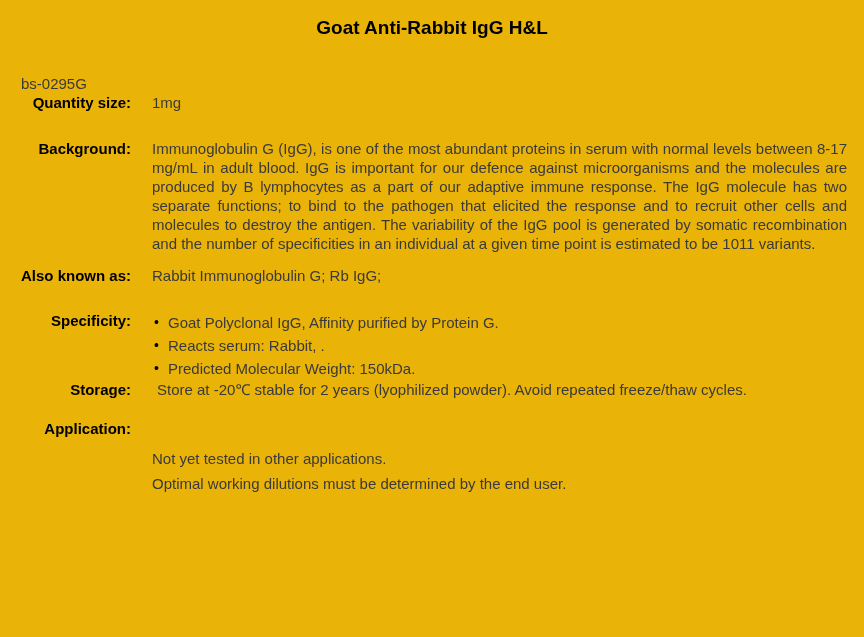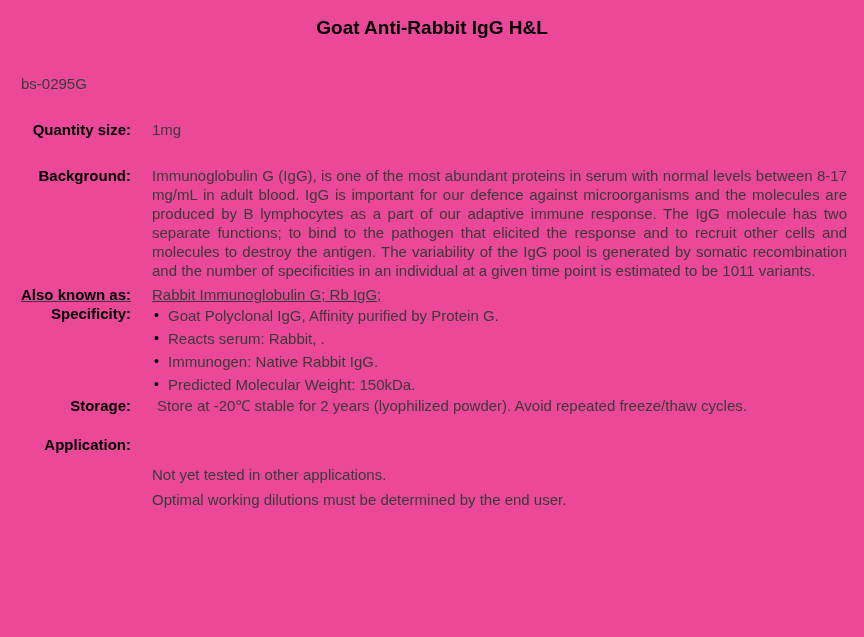--- a/index.html
+++ b/index.html
@@ -4,21 +4,21 @@
 <style>
   html, body {
     margin: 0;
     padding: 0;
     background: #ffffff;
   }
   .page {
     position: relative;
     width: 864px;
     height: 637px;
-    background: #ec4899;
+    background: #eab308;
     font-family: "Liberation Sans", sans-serif;
     color: #3a3a3a;
     font-size: 15px;
     overflow: hidden;
     box-sizing: border-box;
     padding-top: 16px;
   }
   .doc-title {
     text-align: center;
     font-size: 19px;
@@ -38,24 +38,24 @@
     color: #000000;
     line-height: 19px;
   }
   .row .value {
     flex: 1 1 auto;
     margin-left: 21px;
     padding-right: 17px;
     line-height: 19px;
   }
   .row-cat      { margin-top: 34px; }
-  .row-qty      { margin-top: 27px; }
+  .row-qty      { }
   .row-bg       { margin-top: 27px; }
-  .row-aka      { margin-top: 5px; text-decoration: underline; }
-  .row-spec     { }
+  .row-aka      { margin-top: 13px; }
+  .row-spec     { margin-top: 26px; }
   .row-storage  { }
   .row-app      { margin-top: 20px; }
   .paragraph-justified {
     text-align: justify;
     line-height: 25px;
   }
   ul.bullet-list {
     margin: 0;
     padding: 0;
     list-style: none;
@@ -110,21 +110,20 @@
     <div class="label">Also known as:</div>
     <div class="value">Rabbit Immunoglobulin G; Rb IgG;</div>
   </div>
 
   <div class="row row-spec">
     <div class="label">Specificity:</div>
     <div class="value">
       <ul class="bullet-list">
         <li>Goat Polyclonal IgG, Affinity purified by Protein G.</li>
         <li>Reacts serum: Rabbit, .</li>
-        <li>Immunogen: Native Rabbit IgG.</li>
         <li>Predicted Molecular Weight: 150kDa.</li>
       </ul>
     </div>
   </div>
 
   <div class="row row-storage">
     <div class="label">Storage:</div>
     <div class="value storage-value">Store at -20℃ stable for 2 years (lyophilized powder). Avoid repeated freeze/thaw cycles.</div>
   </div>
 

